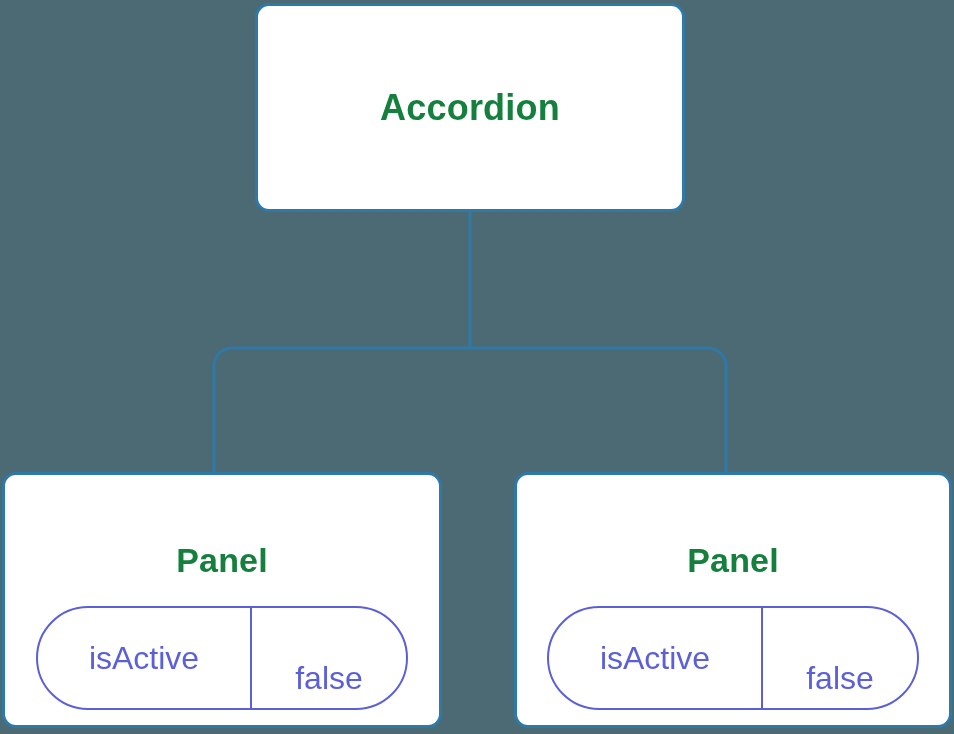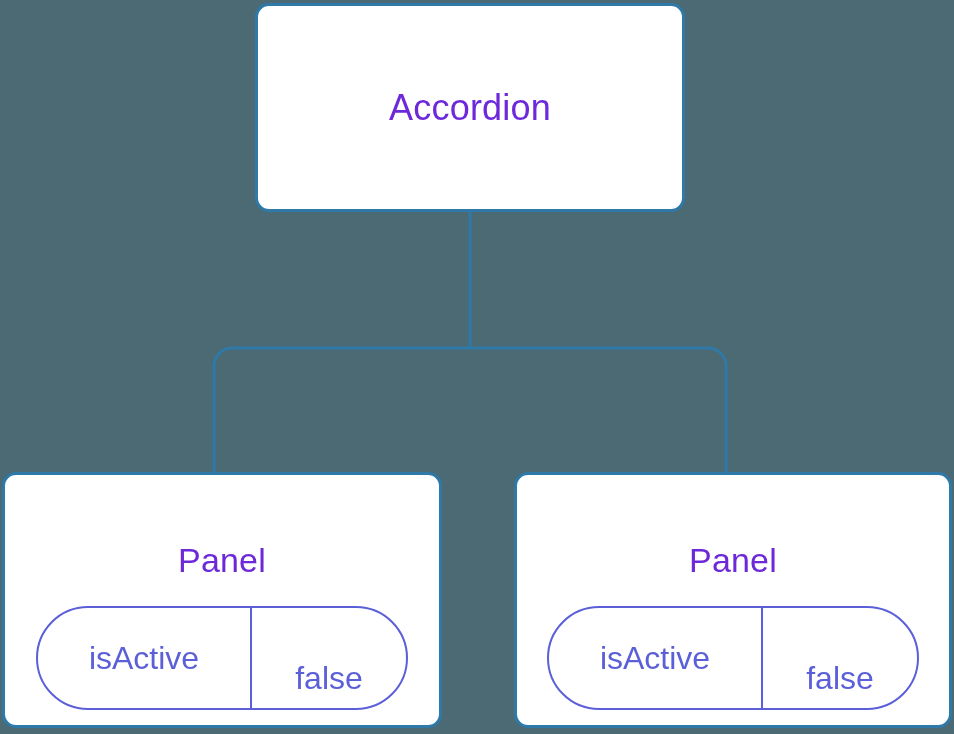--- a/index.html
+++ b/index.html
@@ -36,24 +36,24 @@
     position: absolute;
     background: #ffffff;
     border: 3px solid #2e79a8;
     box-sizing: border-box;
     display: flex;
     flex-direction: column;
     align-items: center;
   }
 
   .node-title {
-    color: #6d28d9;
+    color: #15803d;
     font-size: 34px;
     line-height: 1;
-    font-weight: 400;
+    font-weight: 700;
     letter-spacing: 0.2px;
     white-space: nowrap;
   }
 
   
   #node-accordion {
     left: 255px;
     top: 3px;
     width: 430px;
     height: 209px;

